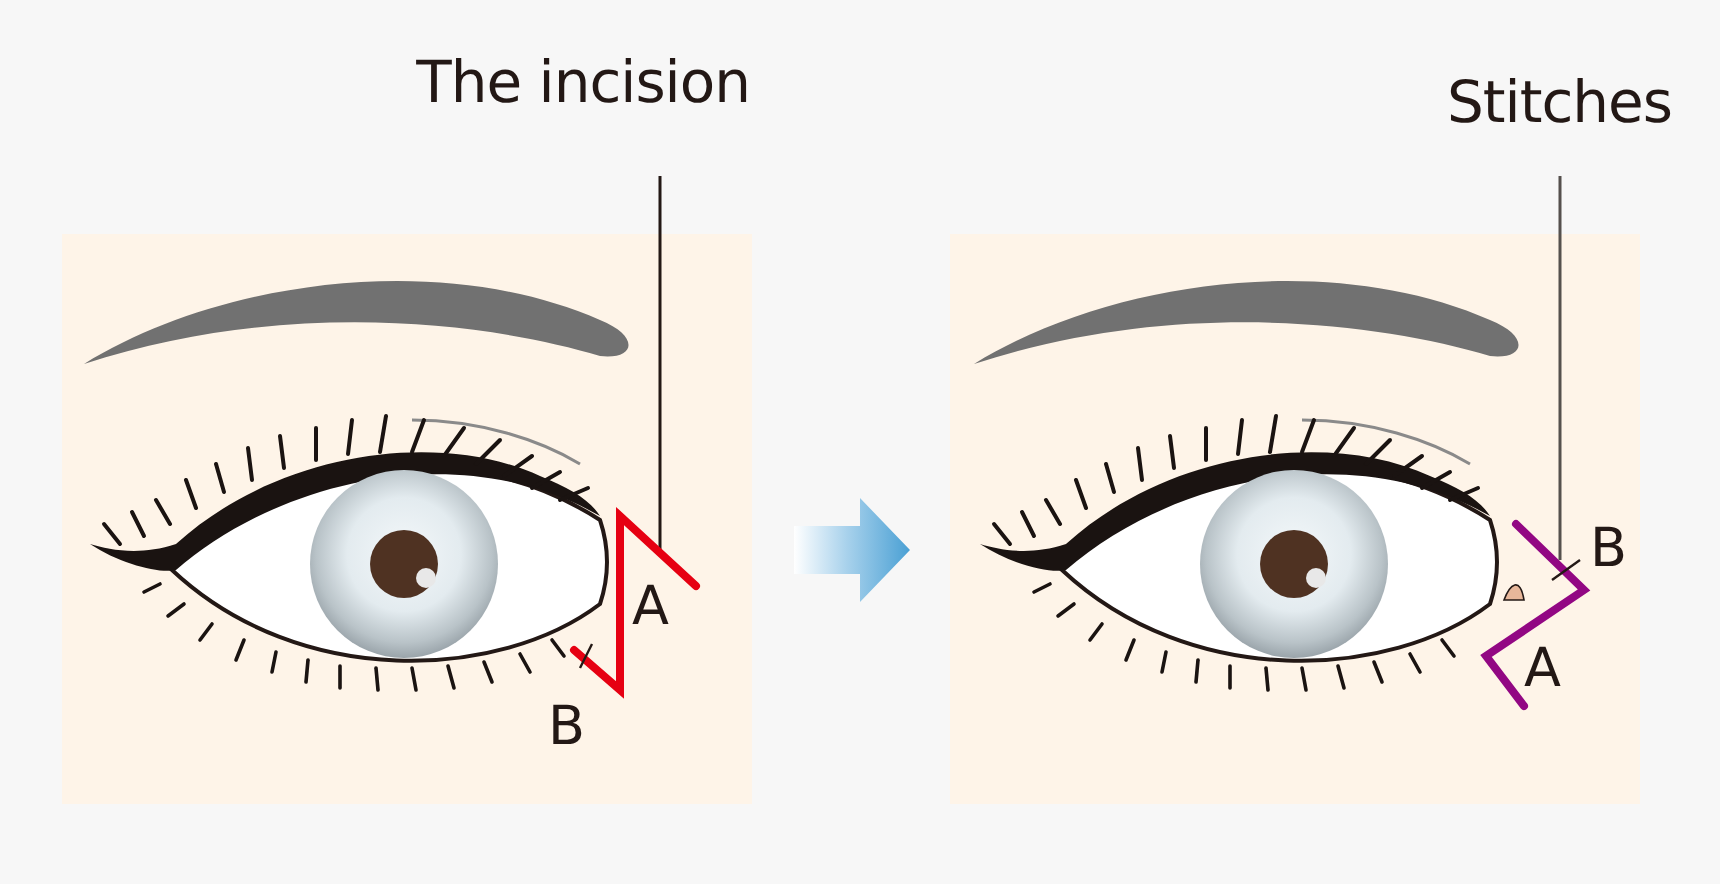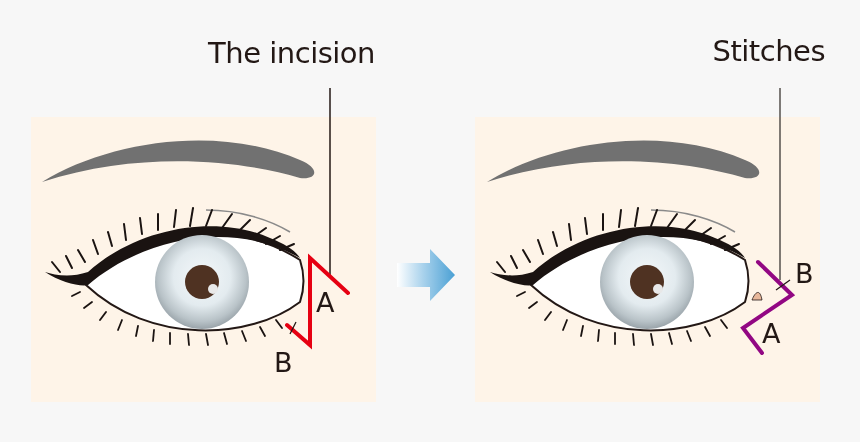--- a/index.html
+++ b/index.html
@@ -1,19 +1,19 @@
 <!DOCTYPE html>
 <html><head>
   <meta charset="utf-8">
   <style>
     html, body { margin: 0; padding: 0; }
     body { width: 860px; height: 442px; background: #f7f7f7; position: relative; overflow: hidden; font-family: "DejaVu Sans", sans-serif; }
     .label { position: absolute; color: #231815; font-size: 29px; font-family: "DejaVu Sans", sans-serif; letter-spacing: -0.5px; white-space: nowrap; }
-    #label-left { right: 485px; top: 36px; text-align: right; }
-    #label-right { right: 35px; top: 34px; }
+    #label-left { right: 485px; top: 24px; text-align: right; }
+    #label-right { right: 24px; top: 34px; }
     svg.stage { position: absolute; left: 0; top: 0; }
     .ltr { font-family: "DejaVu Sans", sans-serif; font-size: 27px; fill: #231815; }
   </style>
 </head>
 <body>
 
 <div class="label" id="label-left">The incision</div>
 <div class="label" id="label-right">Stitches</div>
 
 <svg class="stage" width="860" height="442" viewBox="0 0 860 442">

